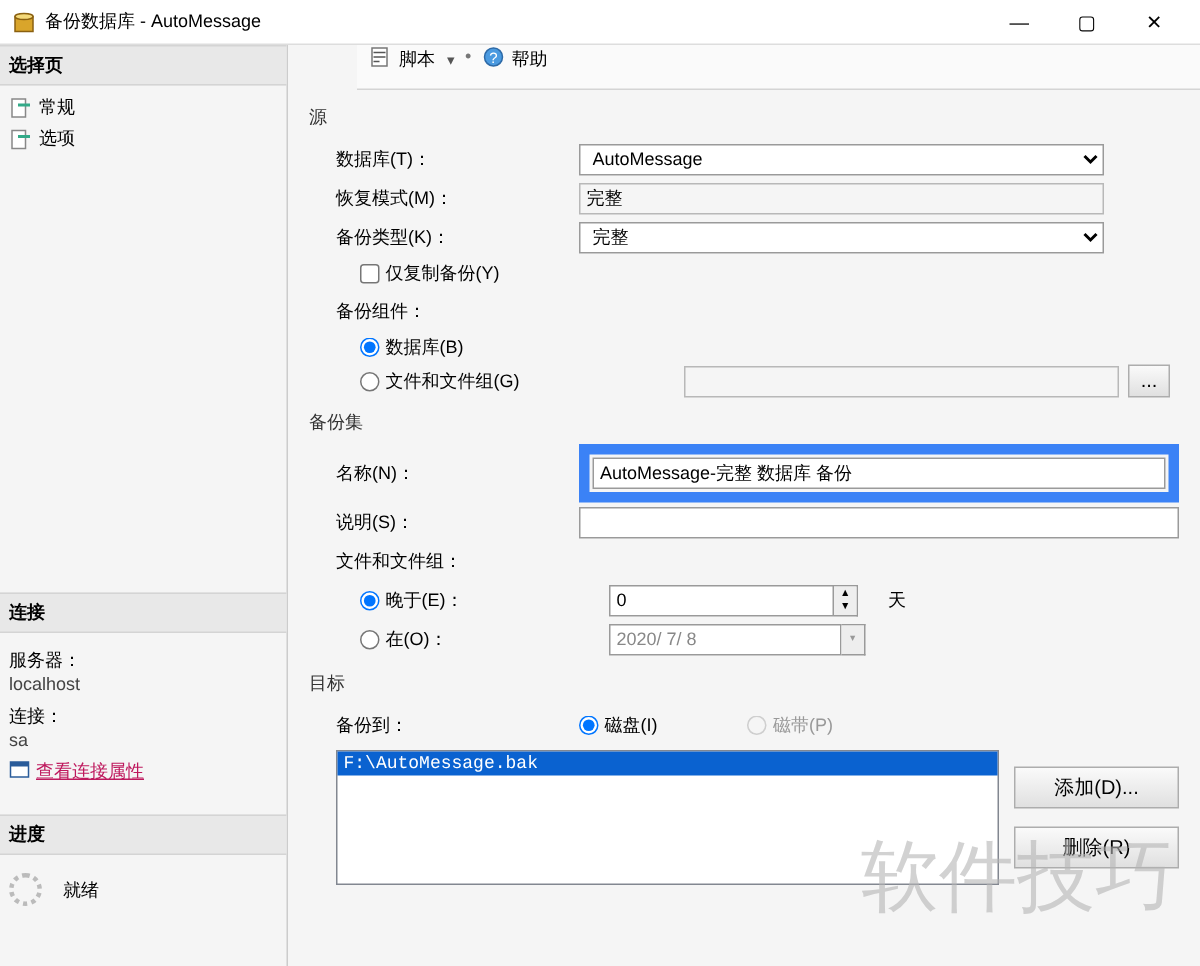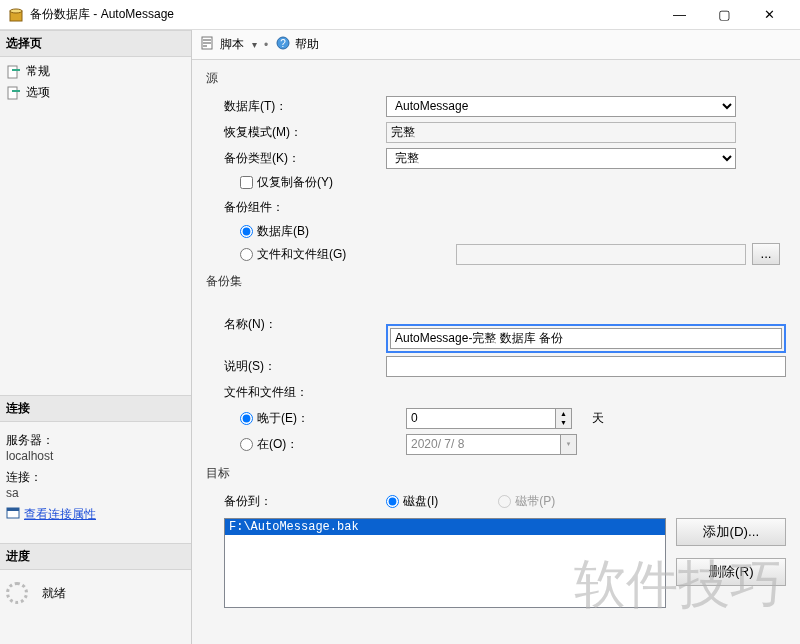--- a/index.html
+++ b/index.html
@@ -10,46 +10,46 @@
     .winbtn { width: 45px; height: 28px; display: flex; align-items: center; justify-content: center; font-size: 13px; }
     .layout { display: flex; height: 614px; }
     .sidebar { width: 192px; background: #f5f5f5; border-right: 1px solid #ccc; display: flex; flex-direction: column; }
     .side-section-hdr { background: #e8e8e8; padding: 4px 6px; font-weight: bold; border-bottom: 1px solid #d4d4d4; border-top: 1px solid #d4d4d4; }
     .side-pages { flex: 0 0 auto; padding: 4px 0; min-height: 338px; }
     .side-item { display: flex; align-items: center; padding: 2px 6px; gap: 4px; }
     .side-item .ic { width: 16px; height: 16px; display: inline-flex; align-items: center; justify-content: center; }
     .side-conn, .side-prog { padding: 6px; font-size: 12px; }
     .side-conn .lbl { color: #000; margin-top: 4px; }
     .side-conn .val { color: #444; margin-bottom: 6px; }
-    .link { color: #1d4ed8; text-decoration: underline; cursor: pointer; }
+    .link { color: #be185d; text-decoration: underline; cursor: pointer; }
     .side-prog-row { display: flex; align-items: center; gap: 14px; margin-top: 6px; }
     .spinner { width: 22px; height: 22px; border: 3px dotted #bbb; border-radius: 50%; }
     .main { flex: 1; background: #f5f5f5; display: flex; flex-direction: column; }
-    .toolbar { height: 30px; border-bottom: 1px solid #d4d4d4; display: flex; align-items: center; padding: 0 8px; gap: 4px; background: #fafafa; }
+    .toolbar { height: 30px; border-bottom: 1px solid #d4d4d4; display: flex; align-items: flex-start; padding: 0 8px; gap: 4px; background: #fafafa; margin-left: 46px; }
     .tb-item { display: flex; align-items: center; gap: 4px; }
     .tb-sep { width: 10px; text-align: center; color: #777; }
     .tb-chev { margin-left: 4px; color: #555; font-size: 10px; }
     .content { flex: 1; overflow: auto; padding: 10px 14px 4px 14px; }
     .grp { margin-bottom: 8px; }
     .grp-title { color: #333; margin-bottom: 6px; }
     .row { display: flex; align-items: center; min-height: 26px; }
     .lblcol { width: 180px; padding-left: 18px; }
     .lblcol2 { width: 160px; padding-left: 34px; }
     .valcol { flex: 1; display: flex; align-items: center; gap: 6px; }
     select, input[type=text] { font-size: 12px; height: 21px; border: 1px solid #9a9a9a; padding: 0 4px; background: #fff; }
     .readonly { background: #f5f5f5; border: 1px solid #b8b8b8; height: 21px; padding: 0 4px; line-height: 19px; display: inline-block; }
     .wide { width: 350px; }
     .radio, .chk { display: flex; align-items: center; gap: 4px; padding-left: 34px; margin: 3px 0; }
     .ellipsis-btn { width: 28px; height: 22px; border: 1px solid #adadad; background: linear-gradient(#fafafa,#e0e0e0); text-align: center; line-height: 18px; }
     .spin-wrap { display: inline-flex; }
     .spin-arrows { display: inline-flex; flex-direction: column; width: 16px; border: 1px solid #9a9a9a; border-left: none; }
     .spin-arrows span { flex:1; font-size:7px; text-align:center; line-height:9px; background:#eee; }
     .dateinp { width: 155px; background: #fafafa; color: #888; }
-    .highlight { border: 2px solid #3b82f6; padding: 2px; margin-top: 28px; }
-    .dest-row { display: flex; align-items: flex-start; }
+    .highlight { border: 7px solid #3b82f6; padding: 2px; }
+    .dest-row { display: flex; align-items: center; }
     .listbox { flex: 1; height: 90px; border: 1px solid #828790; background: #fff; font-family: "Courier New", monospace; font-size: 12px; }
     .listbox .sel { background: #0a62d0; color: #fff; padding: 1px 4px; }
     .btn-col { width: 110px; margin-left: 10px; display: flex; flex-direction: column; gap: 12px; }
     .pushbtn { height: 28px; border: 1px solid #adadad; background: linear-gradient(#fafafa,#e0e0e0); }
     .radios-inline { display: flex; gap: 60px; }
     .radios-inline label { display: flex; align-items: center; gap: 4px; }
     .disabled { color: #999; }
     .watermark { position: absolute; right: 18px; bottom: 24px; font-size: 52px; color: #b5b5b5; opacity: 0.6; font-family: SimSun, serif; pointer-events: none; }
     .conn-link-row { display:flex; align-items:center; gap:4px; margin-top:6px; }
   </style>

